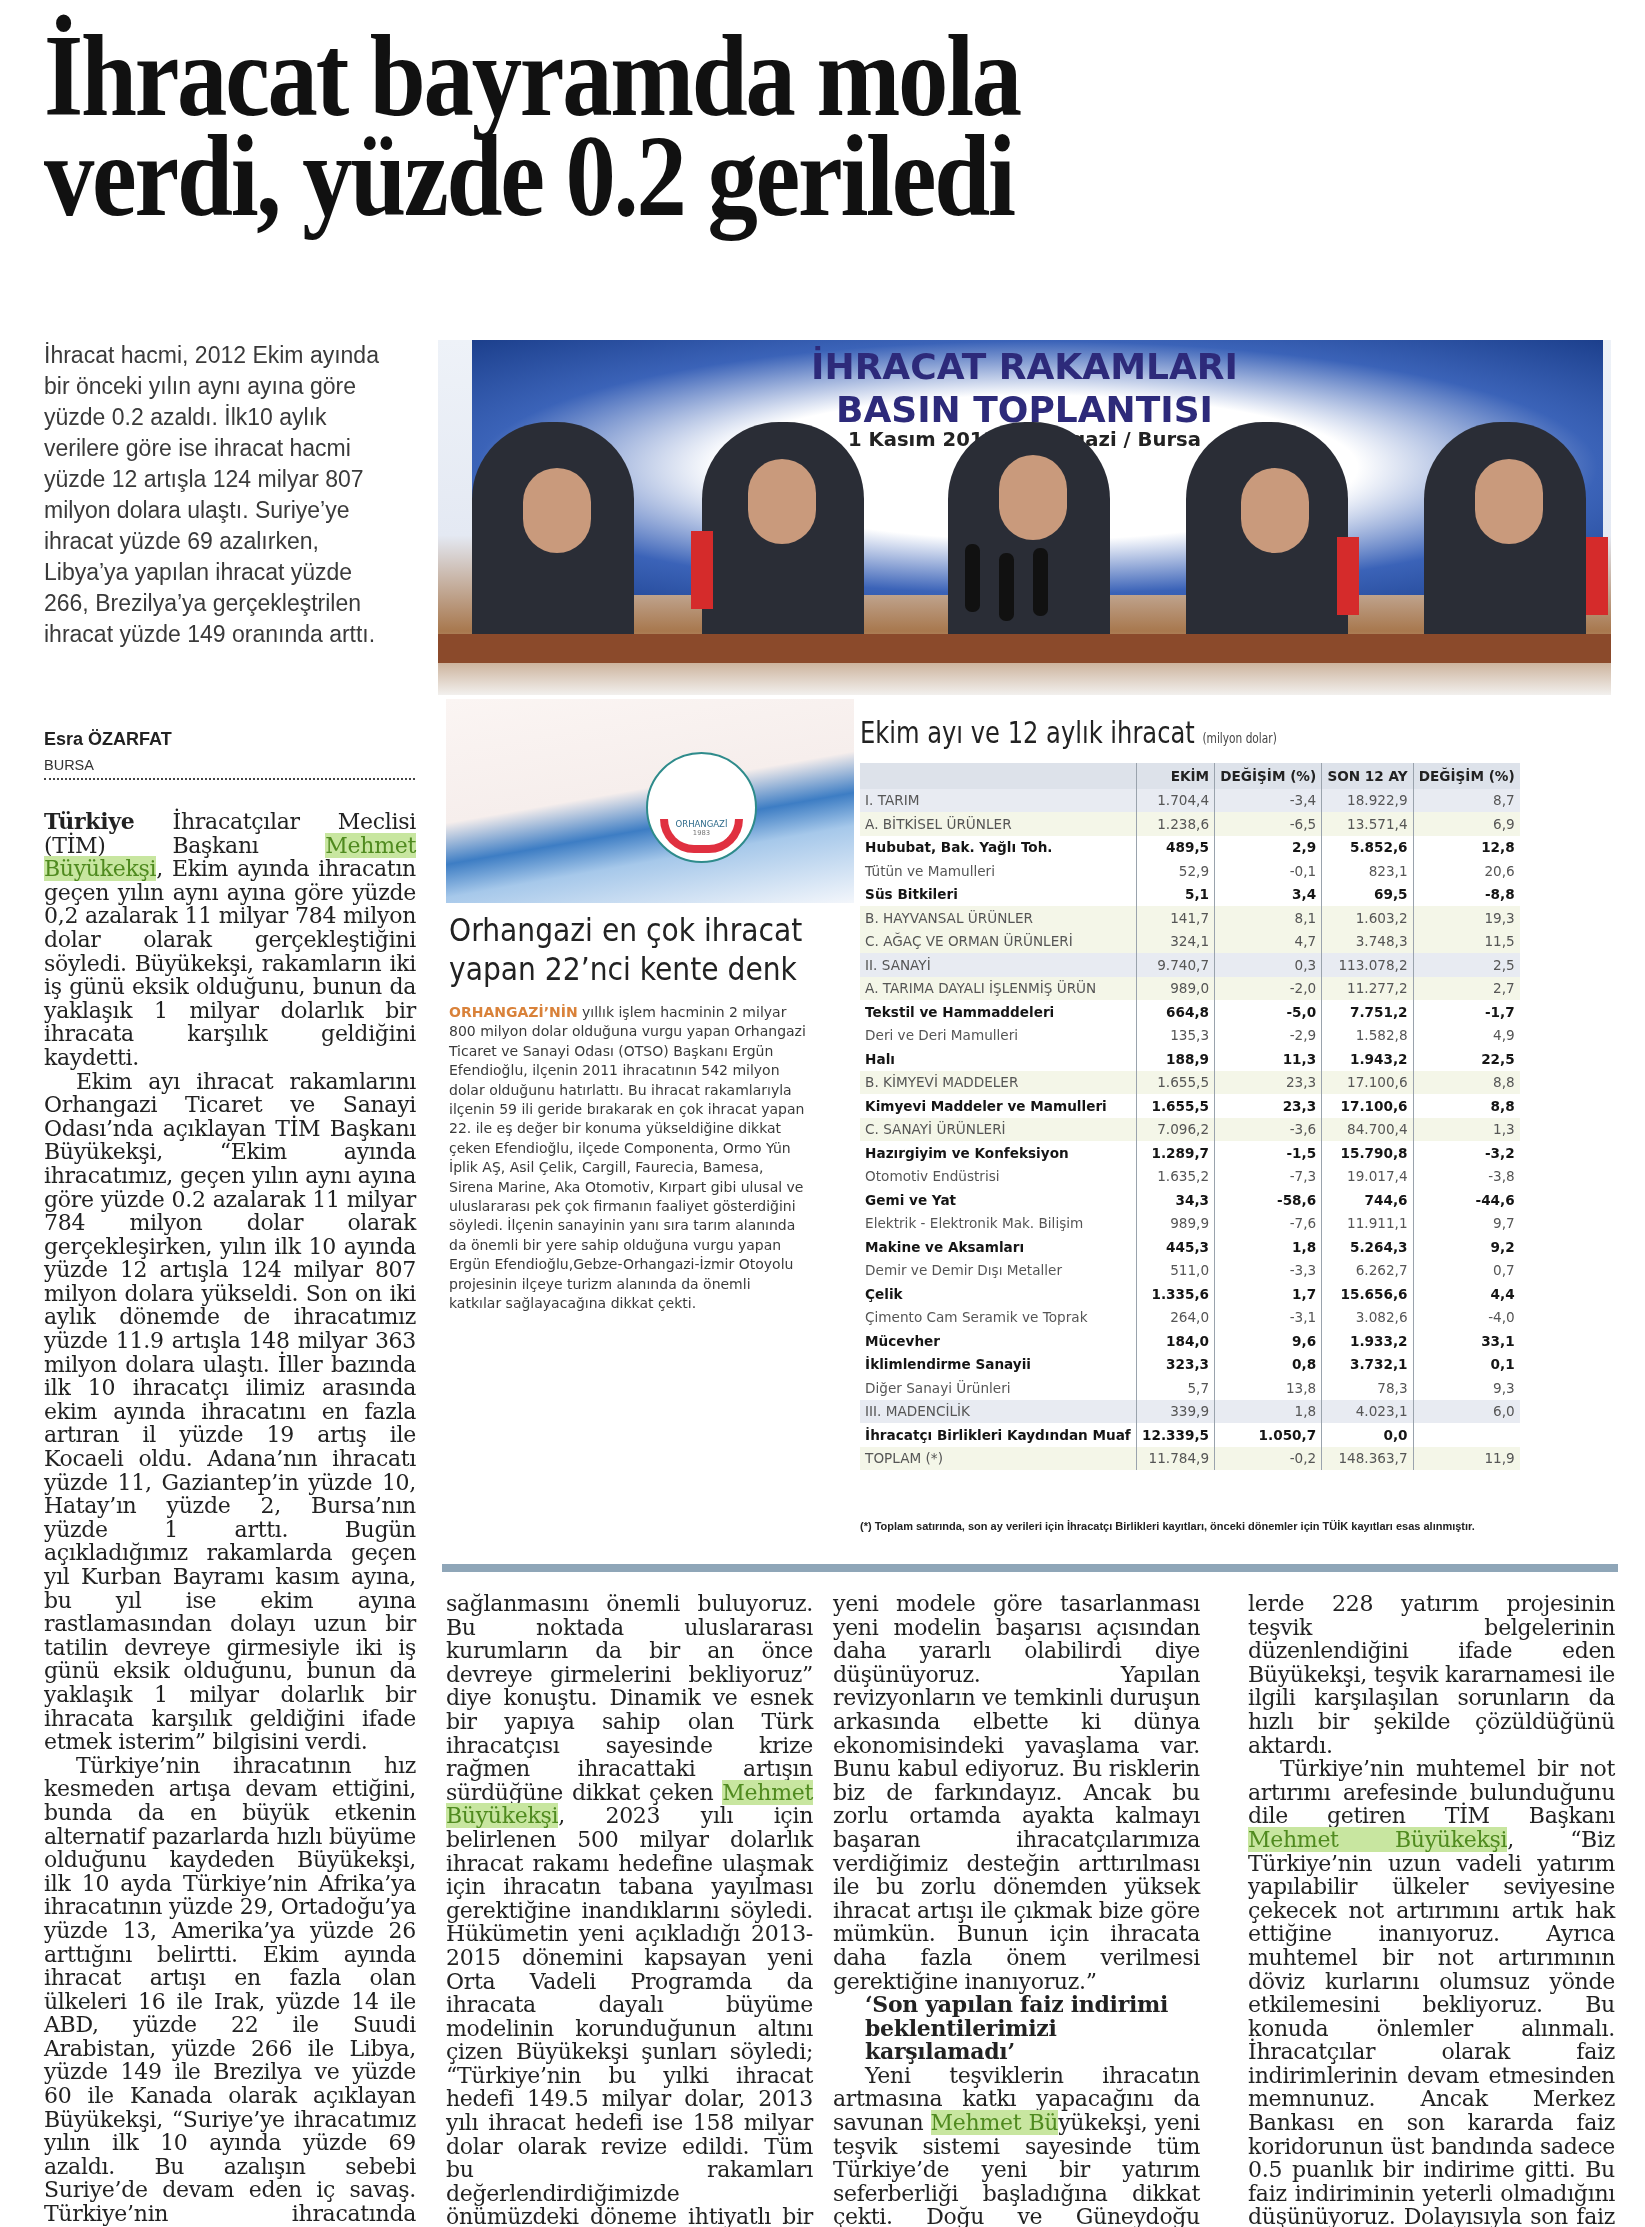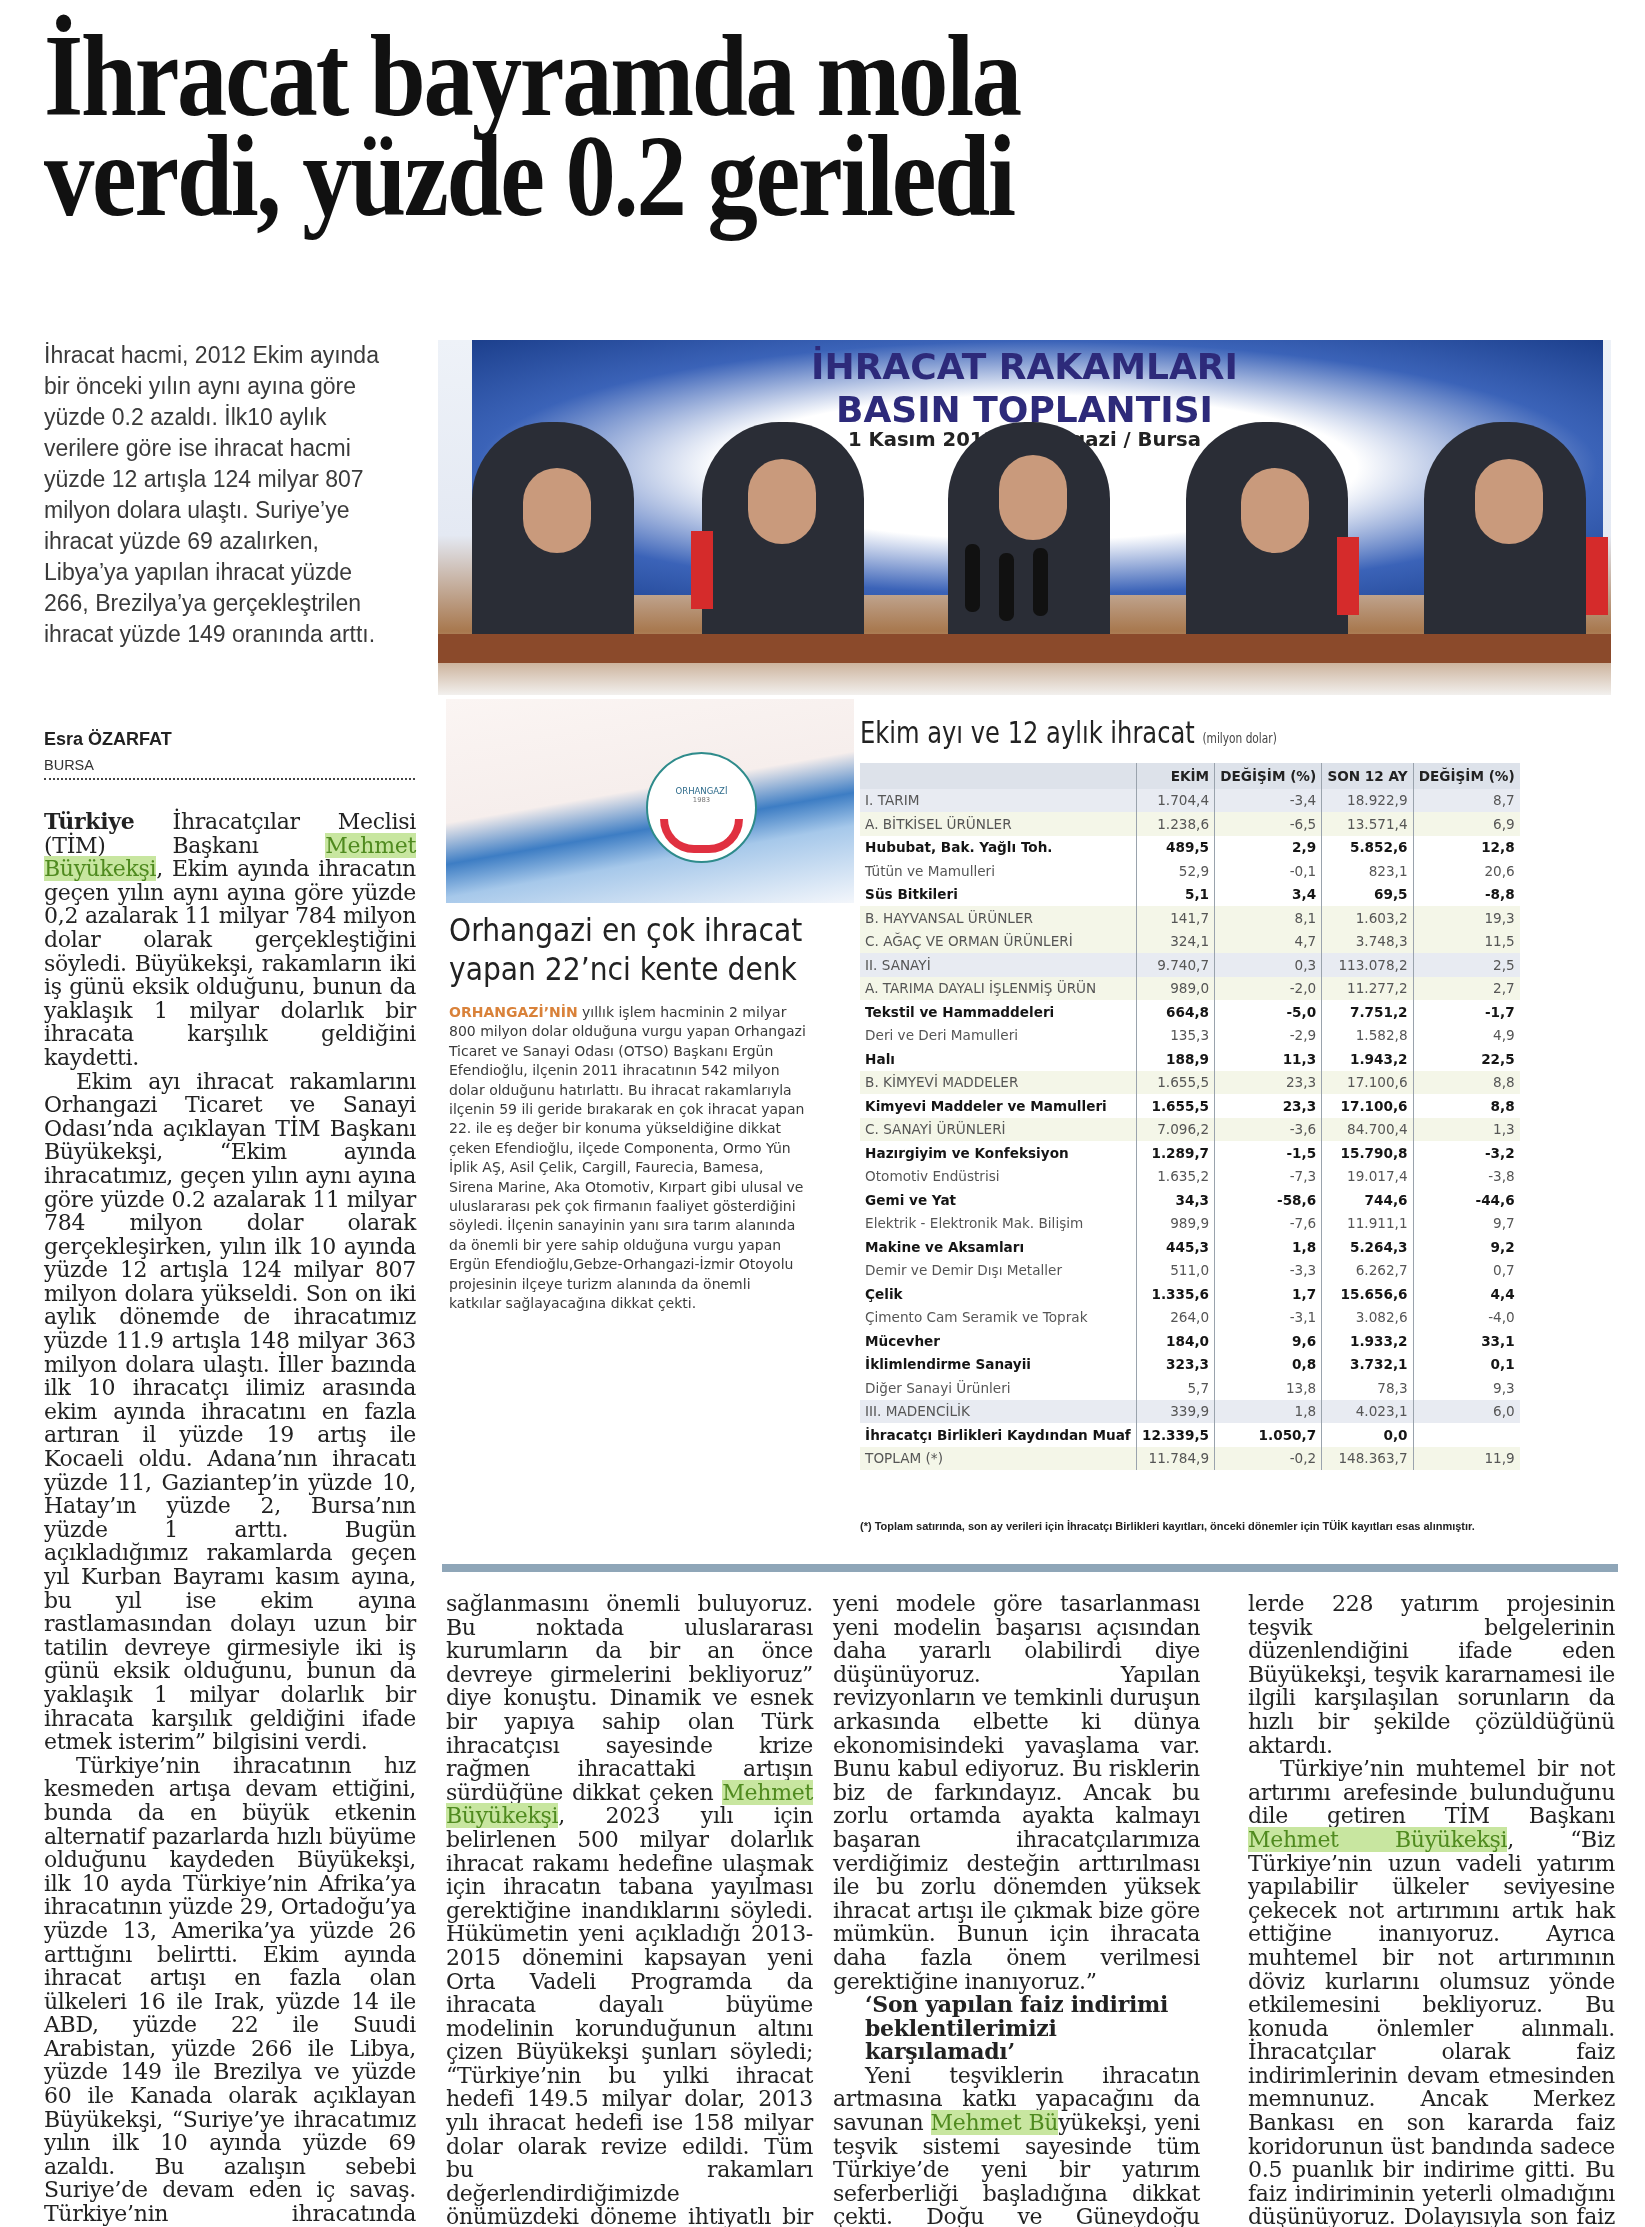--- a/index.html
+++ b/index.html
@@ -48,21 +48,21 @@
   .photo .table { position: absolute; left: 0; right: 0; bottom: 32px; height: 29px; background: #8b4a2b; }
   .photo .flag { position: absolute; width: 22px; height: 78px; background: #d52b2b; }
   .photo .mic { position: absolute; width: 15.3px; height: 68px; background: #111; border-radius: 6.8px; }
 
   .logo-panel {
     position: absolute; left: 446px; top: 699px; width: 408px; height: 204px;
     background: linear-gradient(170deg, #fbf5f3 0%, #f6eeec 45%, #3d7dc4 60%, #a6c8ea 72%, #f3f6fb 100%);
   }
   .logo-circle { position: absolute; left: 200px; top: 53px; width: 111px; height: 111px; border-radius: 50%;
     border: 2.6px solid #2e8b8b; background: #fff; text-align: center; }
-  .logo-circle .name { font-family: "DejaVu Sans", sans-serif; font-size: 8.5px; color: #2e6b8b; margin-top: 32px; }
+  .logo-circle .name { font-family: "DejaVu Sans", sans-serif; font-size: 8.5px; color: #2e6b8b; margin-top: 65px; }
   .logo-circle .year { font-family: "DejaVu Sans", sans-serif; font-size: 6.8px; color: #777; }
   .logo-circle .gear { position: absolute; left: 12px; right: 12px; bottom: 8.5px; height: 34px; border: 8.5px solid #e03040; border-top: none; border-radius: 0 0 51px 51px; }
 
   .side-title { position: absolute; left: 449px; top: 911px; width: 400px;
     font-family: "DejaVu Sans", sans-serif; font-size: 32px; line-height: 39px; color: #222;
     transform: scaleX(0.88); transform-origin: left top; white-space: nowrap; }
   .side-body { position: absolute; left: 449px; top: 1003px; width: 357px;
     font-family: "DejaVu Sans", sans-serif; font-size: 14px; line-height: 19.4px; color: #3a3a3a; }
   .side-body .kicker { color: #d9823a; font-weight: bold; }
 

